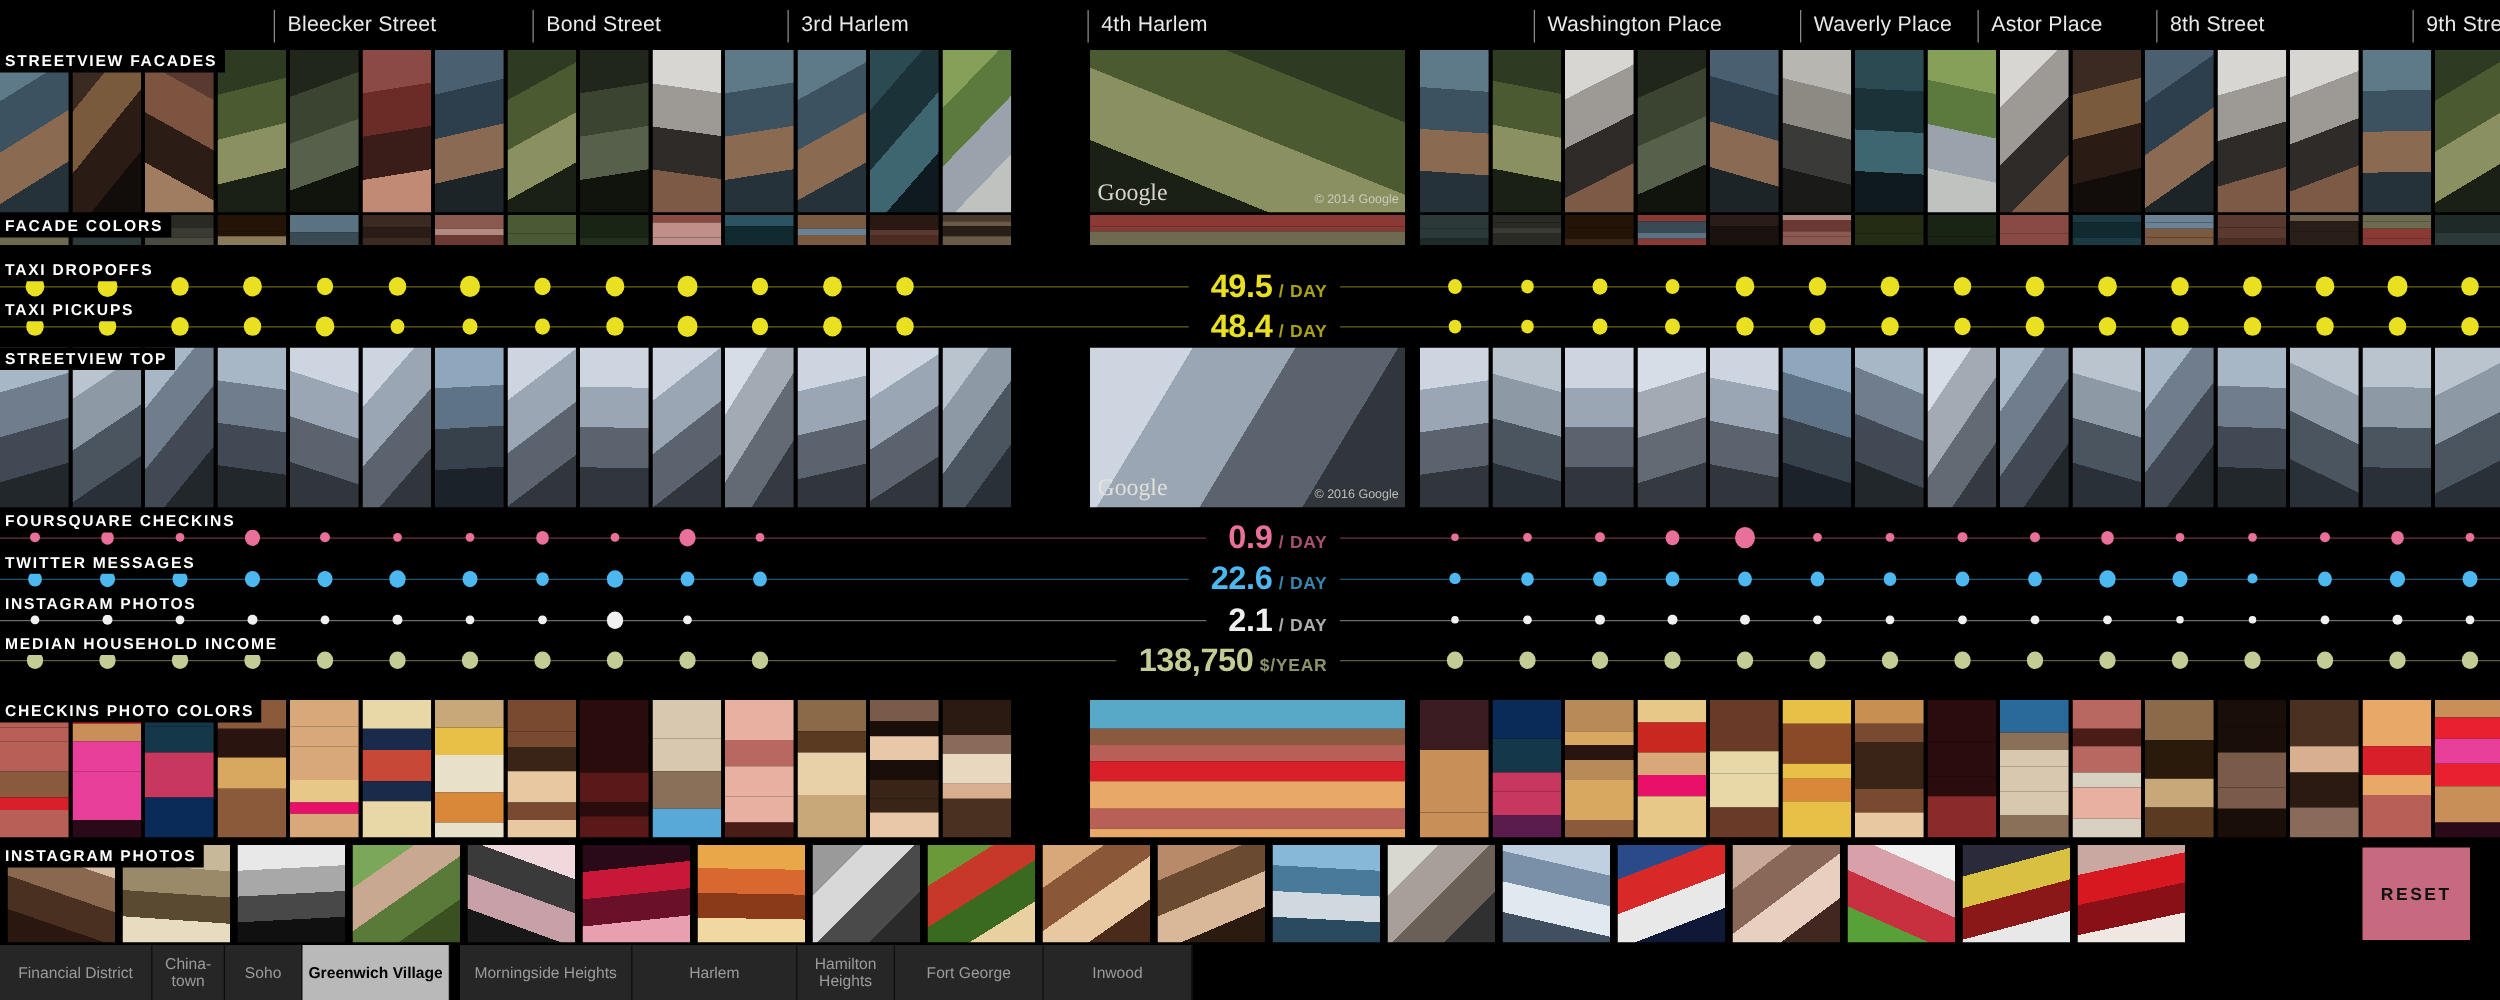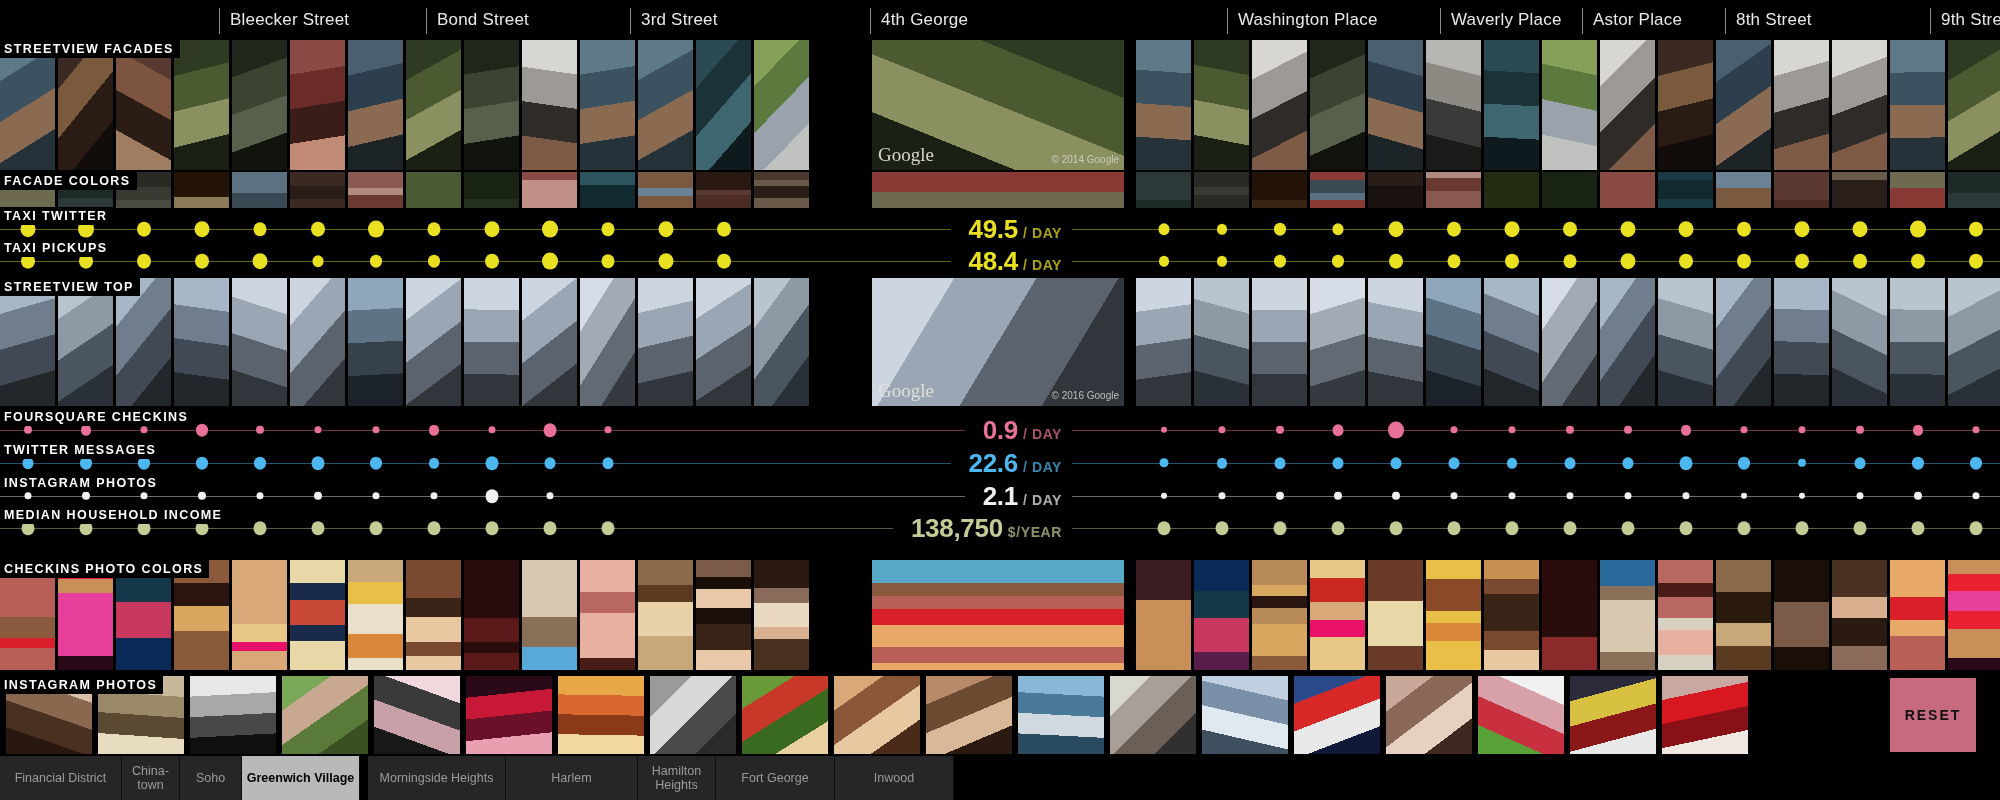--- a/index.html
+++ b/index.html
@@ -70,22 +70,22 @@
   .nb.active { background: #b9b9b9; color: #000; font-weight: bold; }
 </style>
 </head>
 <body>
 
 <div id="app">
 
   <div class="street-header">
       <div class="street-label" style="left: 219px;">Bleecker Street</div>
       <div class="street-label" style="left: 426px;">Bond Street</div>
-      <div class="street-label" style="left: 630px;">3rd Street</div>
-      <div class="street-label" style="left: 870px;">4th George</div>
+      <div class="street-label" style="left: 630px;">3rd Harlem</div>
+      <div class="street-label" style="left: 870px;">4th Harlem</div>
       <div class="street-label" style="left: 1227px;">Washington Place</div>
       <div class="street-label" style="left: 1440px;">Waverly Place</div>
       <div class="street-label" style="left: 1582px;">Astor Place</div>
       <div class="street-label" style="left: 1725px;">8th Street</div>
       <div class="street-label" style="left: 1930px;">9th Street</div>
     </div>
 
   <div class="row" id="row-facades" style="top: 40px; height: 130px;">
     <div class="row-label" style="top: 0px;">STREETVIEW FACADES</div>
   <div class="strip" style="left: 0px; width: 55px;">
@@ -175,21 +175,21 @@
         <div class="ph" style="background: linear-gradient(159deg, rgb(216, 214, 210) 0%, rgb(216, 214, 210) 25%, rgb(157, 154, 150) 25%, rgb(157, 154, 150) 50%, rgb(46, 43, 40) 50%, rgb(46, 43, 40) 75%, rgb(125, 90, 70) 75%, rgb(125, 90, 70) 100%);"></div>
       </div>
       <div class="strip" style="left: 1890px; width: 55px;">
         <div class="ph" style="background: linear-gradient(179deg, rgb(94, 122, 136) 0%, rgb(94, 122, 136) 25%, rgb(61, 82, 96) 25%, rgb(61, 82, 96) 50%, rgb(138, 106, 80) 50%, rgb(138, 106, 80) 75%, rgb(38, 50, 58) 75%, rgb(38, 50, 58) 100%);"></div>
       </div>
       <div class="strip" style="left: 1948px; width: 55px;">
         <div class="ph" style="background: linear-gradient(149deg, rgb(47, 58, 34) 0%, rgb(47, 58, 34) 25%, rgb(76, 90, 50) 25%, rgb(76, 90, 50) 50%, rgb(139, 144, 96) 50%, rgb(139, 144, 96) 75%, rgb(26, 32, 20) 75%, rgb(26, 32, 20) 100%);"></div>
       </div>
     </div>
 
-  <div class="row" id="row-facade-colors" style="top: 172px; height: 36px;">
+  <div class="row" id="row-facade-colors" style="top: 172px; height: 24px;">
     <div class="row-label" style="top: 0px;">FACADE COLORS</div>
   <div class="swatch" style="left: 0px; width: 55px;">
         <i style="height: 48%; background: rgb(110, 106, 80);"></i>
         <i style="height: 52%; background: rgb(110, 106, 80);"></i>
       </div>
       <div class="swatch" style="left: 58px; width: 55px;">
         <i style="height: 29%; background: rgb(30, 42, 40);"></i>
         <i style="height: 18%; background: rgb(30, 42, 40);"></i>
         <i style="height: 25%; background: rgb(30, 42, 40);"></i>
         <i style="height: 28%; background: rgb(43, 58, 56);"></i>
@@ -330,21 +330,21 @@
       </div>
       <div class="swatch" style="left: 1948px; width: 55px;">
         <i style="height: 32%; background: rgb(30, 42, 40);"></i>
         <i style="height: 27%; background: rgb(30, 42, 40);"></i>
         <i style="height: 41%; background: rgb(43, 58, 56);"></i>
       </div>
     </div>
 
   <div class="series" id="row-taxi-dropoffs" style="top: 216px;">
       <div class="axis" style="background: rgb(232, 224, 32);"></div>
-    <div class="row-label" style="top: -9px;">TAXI TWITTER</div>
+    <div class="row-label" style="top: -9px;">TAXI DROPOFFS</div>
     <div class="readout" style="right: 928px;">
       <span class="num" style="color: rgb(232, 224, 32);">49.5</span><span class="unit" style="color: rgb(232, 224, 32); opacity: 0.72;">/ DAY</span>
     </div>
   <div class="dot" style="width: 15px; height: 15.75px; left: 27.5px; background: rgb(232, 224, 32);"></div>
       <div class="dot" style="width: 16px; height: 16.8px; left: 85.5px; background: rgb(232, 224, 32);"></div>
       <div class="dot" style="width: 14px; height: 14.7px; left: 143.5px; background: rgb(232, 224, 32);"></div>
       <div class="dot" style="width: 15px; height: 15.75px; left: 201.5px; background: rgb(232, 224, 32);"></div>
       <div class="dot" style="width: 13px; height: 13.65px; left: 259.5px; background: rgb(232, 224, 32);"></div>
       <div class="dot" style="width: 14px; height: 14.7px; left: 317.5px; background: rgb(232, 224, 32);"></div>
       <div class="dot" style="width: 16px; height: 16.8px; left: 375.5px; background: rgb(232, 224, 32);"></div>

